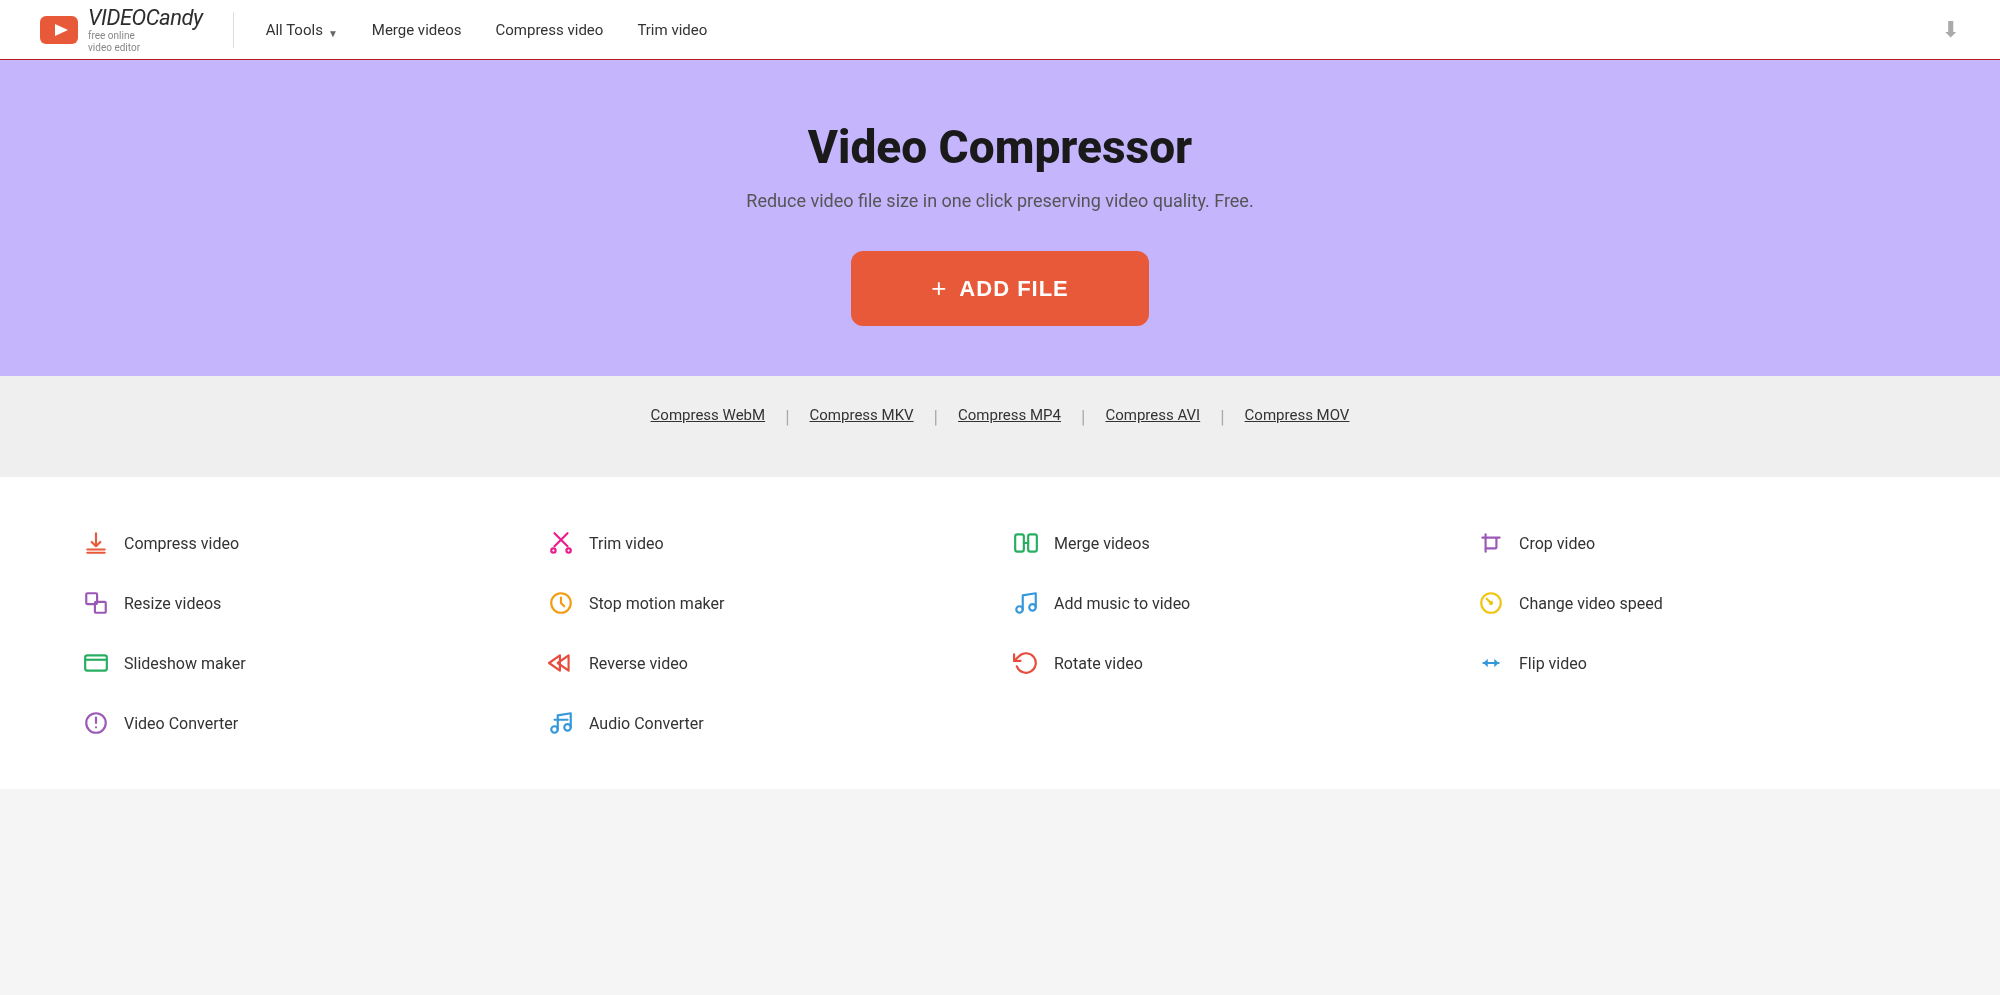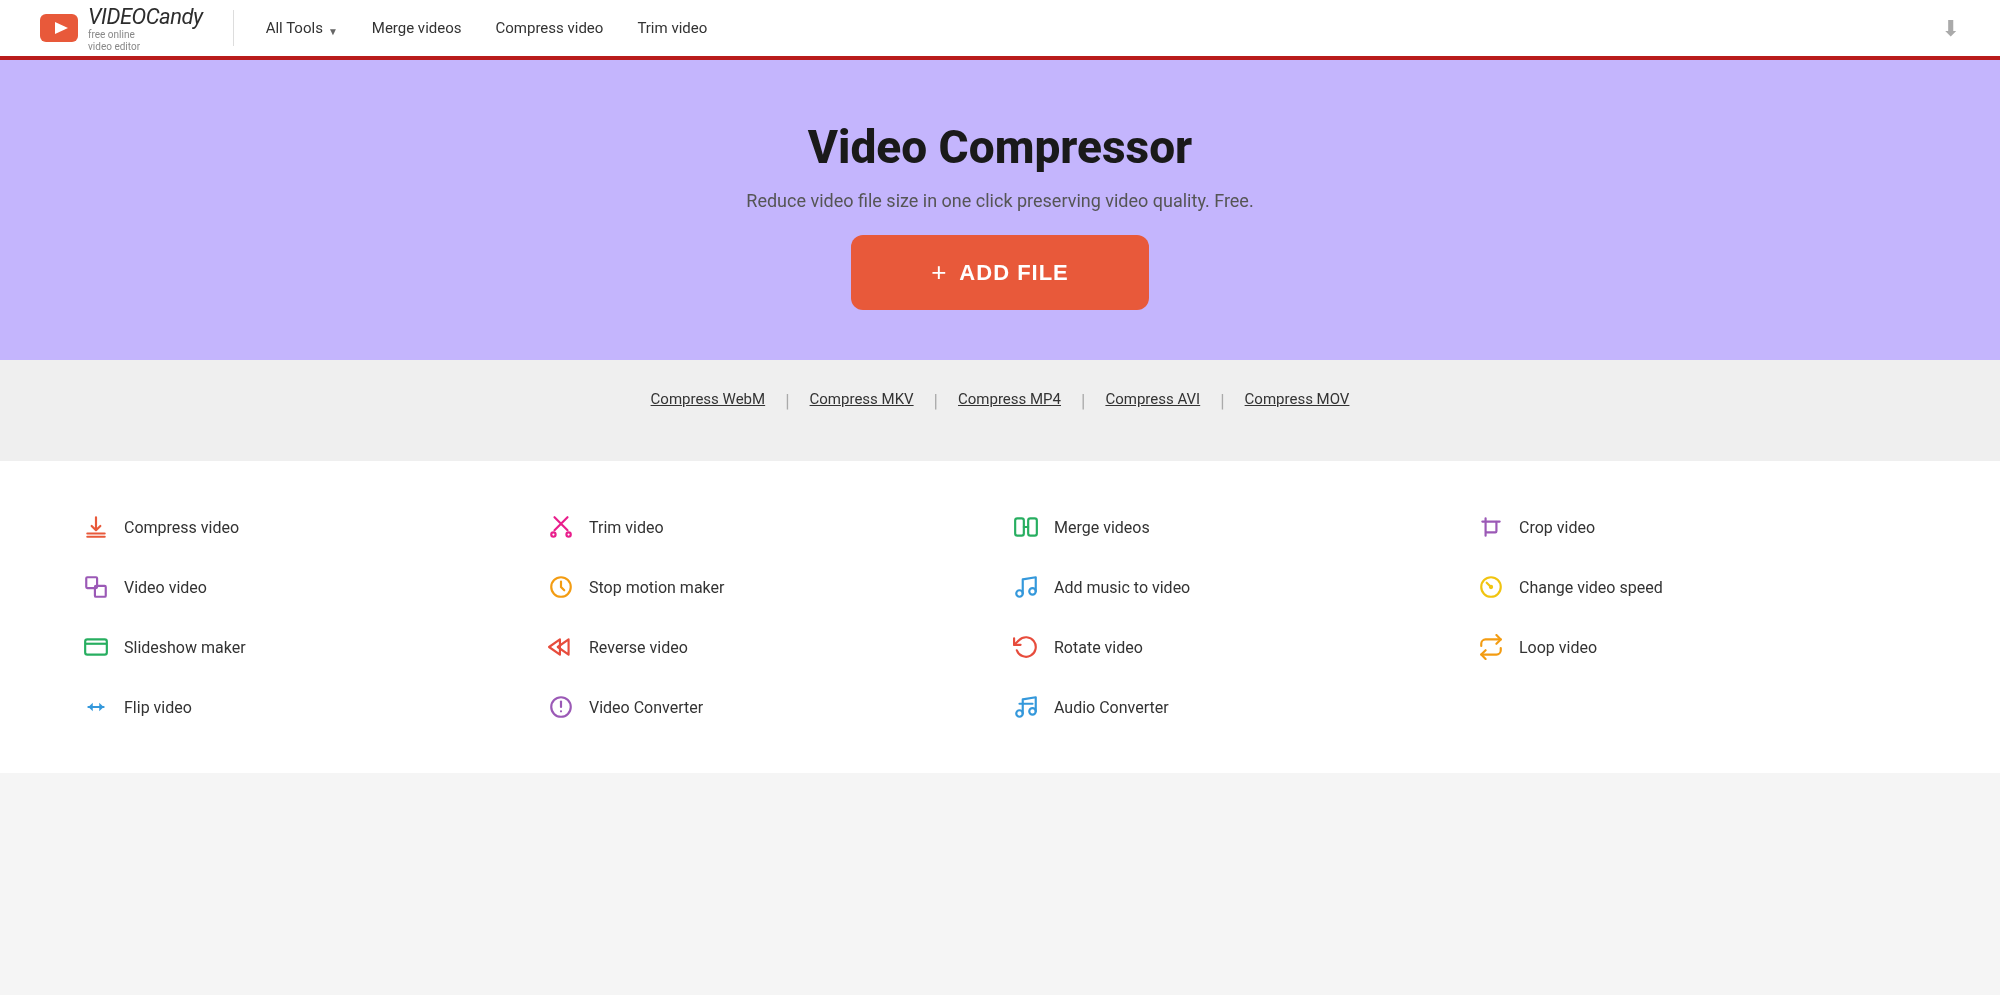--- a/index.html
+++ b/index.html
@@ -5,21 +5,21 @@
     * { box-sizing: border-box; margin: 0; padding: 0; }
     body { font-family: -apple-system, BlinkMacSystemFont, 'Segoe UI', Roboto, sans-serif; background: #f5f5f5; color: #333; }
 
     
     header {
       background: #fff;
       display: flex;
       align-items: center;
       padding: 0 40px;
       height: 60px;
-      border-bottom: 4px solid #b91c1c;
+      border-bottom: 1px solid #b91c1c;
       position: relative;
     }
     .logo-area {
       display: flex;
       align-items: center;
       gap: 10px;
       margin-right: 30px;
     }
     .logo-icon {
       width: 38px;
@@ -85,21 +85,21 @@
     }
     .hero h1 {
       font-size: 46px;
       font-weight: 800;
       color: #1a1a1a;
       margin-bottom: 16px;
     }
     .hero p {
       font-size: 18px;
       color: #555;
-      margin-bottom: 24px;
+      margin-bottom: 40px;
     }
     .add-file-btn {
       background: #e8593a;
       color: #fff;
       border: none;
       border-radius: 12px;
       padding: 22px 80px;
       font-size: 22px;
       font-weight: 700;
       letter-spacing: 1px;
@@ -265,21 +265,21 @@
         </div>
         <span class="tool-label">Crop video</span>
       </div>
       <div class="tool-item">
         <div class="tool-icon">
           <svg width="26" height="26" viewBox="0 0 24 24" fill="none">
             <rect x="3" y="3" width="10" height="10" rx="1" stroke="#9b59b6" stroke-width="2"></rect>
             <rect x="11" y="11" width="10" height="10" rx="1" stroke="#9b59b6" stroke-width="2"></rect>
           </svg>
         </div>
-        <span class="tool-label">Video video</span>
+        <span class="tool-label">Resize videos</span>
       </div>
       <div class="tool-item">
         <div class="tool-icon">
           <svg width="26" height="26" viewBox="0 0 24 24" fill="none">
             <circle cx="12" cy="12" r="9" stroke="#f39c12" stroke-width="2"></circle>
             <path d="M12 7v5l3 3" stroke="#f39c12" stroke-width="2" stroke-linecap="round"></path>
           </svg>
         </div>
         <span class="tool-label">Stop motion maker</span>
       </div>
@@ -322,31 +322,20 @@
         <span class="tool-label">Reverse video</span>
       </div>
       <div class="tool-item">
         <div class="tool-icon">
           <svg width="26" height="26" viewBox="0 0 24 24" fill="none">
             <path d="M1 4v6h6" stroke="#e74c3c" stroke-width="2" stroke-linecap="round" stroke-linejoin="round"></path>
             <path d="M3.51 15a9 9 0 1 0 2.13-9.36L1 10" stroke="#e74c3c" stroke-width="2" stroke-linecap="round" stroke-linejoin="round"></path>
           </svg>
         </div>
         <span class="tool-label">Rotate video</span>
-      </div>
-      <div class="tool-item">
-        <div class="tool-icon">
-          <svg width="26" height="26" viewBox="0 0 24 24" fill="none">
-            <path d="M17 1l4 4-4 4" stroke="#f39c12" stroke-width="2" stroke-linecap="round" stroke-linejoin="round"></path>
-            <path d="M3 11V9a4 4 0 0 1 4-4h14" stroke="#f39c12" stroke-width="2" stroke-linecap="round"></path>
-            <path d="M7 23l-4-4 4-4" stroke="#f39c12" stroke-width="2" stroke-linecap="round" stroke-linejoin="round"></path>
-            <path d="M21 13v2a4 4 0 0 1-4 4H3" stroke="#f39c12" stroke-width="2" stroke-linecap="round"></path>
-          </svg>
-        </div>
-        <span class="tool-label">Loop video</span>
       </div>
       <div class="tool-item">
         <div class="tool-icon">
           <svg width="26" height="26" viewBox="0 0 24 24" fill="none">
             <path d="M5 12h14" stroke="#3498db" stroke-width="2" stroke-linecap="round"></path>
             <polygon points="15,8 19,12 15,16" fill="#3498db"></polygon>
             <polygon points="9,8 5,12 9,16" fill="#3498db"></polygon>
           </svg>
         </div>
         <span class="tool-label">Flip video</span>

